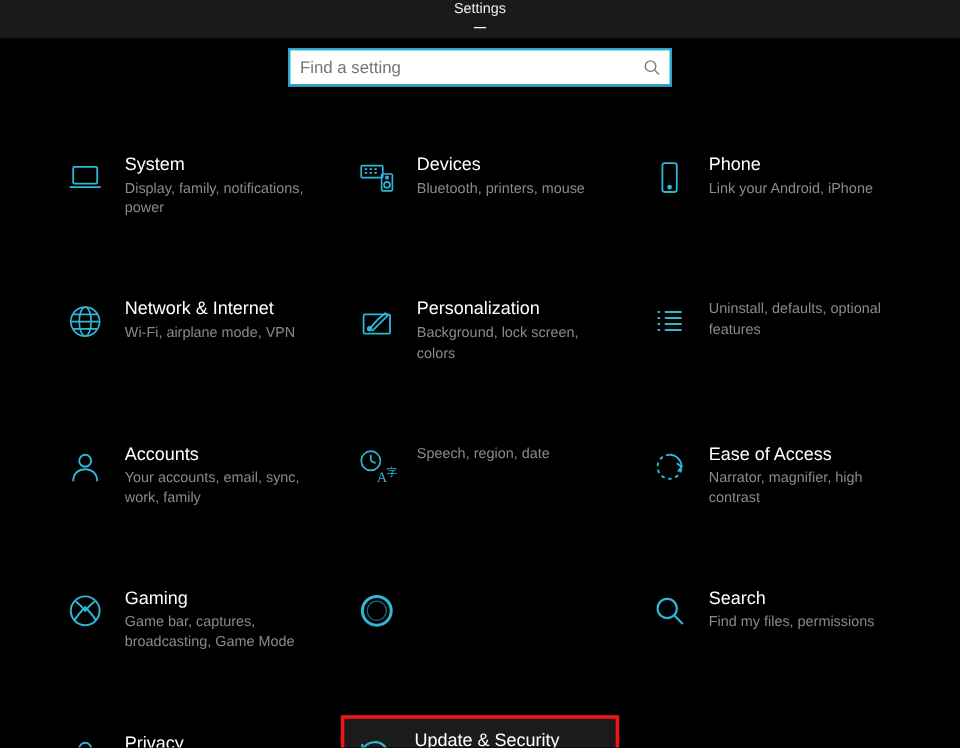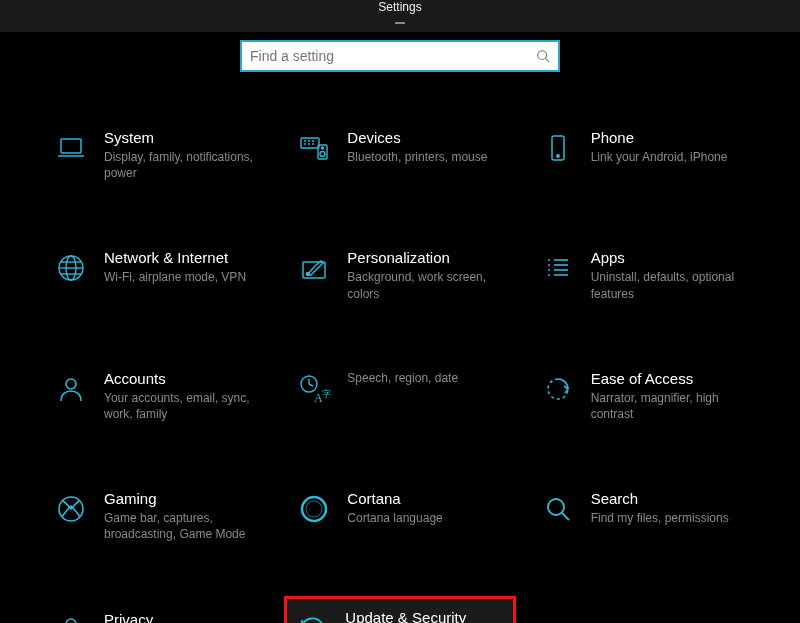--- a/index.html
+++ b/index.html
@@ -194,39 +194,38 @@
   <div class="tile">
     <div class="icon">
       <svg width="32" height="32" viewBox="0 0 32 32" fill="none" stroke="currentColor" stroke-width="1.5">
         <rect x="5" y="10" width="22" height="16" rx="1"></rect>
         <path d="M10 22 L17 14 L23 9 L25 11 L19 17 L12 24"></path>
         <circle cx="10" cy="22" r="1.5" fill="currentColor"></circle>
       </svg>
     </div>
     <div class="txt">
       <div class="title">Personalization</div>
-      <div class="desc">Background, work screen, colors</div>
+      <div class="desc">Background, lock screen, colors</div>
     </div>
   </div>
 
   <div class="tile">
     <div class="icon">
       <svg width="32" height="32" viewBox="0 0 32 32" fill="none" stroke="currentColor" stroke-width="1.6">
         <line x1="6" y1="8" x2="8" y2="8"></line>
           <line x1="12" y1="8" x2="26" y2="8"></line>
         <line x1="6" y1="13" x2="8" y2="13"></line>
           <line x1="12" y1="13" x2="26" y2="13"></line>
         <line x1="6" y1="18" x2="8" y2="18"></line>
           <line x1="12" y1="18" x2="26" y2="18"></line>
         <line x1="6" y1="23" x2="8" y2="23"></line>
           <line x1="12" y1="23" x2="26" y2="23"></line>
       </svg>
     </div>
     <div class="txt">
-      <div class="title">Apps</div>
       <div class="desc">Uninstall, defaults, optional features</div>
     </div>
   </div>
 
   <div class="tile">
     <div class="icon">
       <svg width="32" height="32" viewBox="0 0 32 32" fill="none" stroke="currentColor" stroke-width="1.6">
         <circle cx="16" cy="11" r="5"></circle>
           <path d="M6 28 C6 21 11 18 16 18 C21 18 26 21 26 28"></path>
       </svg>
@@ -280,24 +279,20 @@
     </div>
   </div>
 
   <div class="tile">
     <div class="icon">
       <svg width="32" height="32" viewBox="0 0 32 32" fill="none" stroke="currentColor">
         <circle cx="16" cy="16" r="12" stroke-width="2.5"></circle>
         <circle cx="16" cy="16" r="8" stroke-width="1" opacity="0.6"></circle>
       </svg>
     </div>
-    <div class="txt">
-      <div class="title">Cortana</div>
-      <div class="desc">Cortana language</div>
-    </div>
   </div>
 
   <div class="tile">
     <div class="icon">
       <svg width="32" height="32" viewBox="0 0 32 32" fill="none" stroke="currentColor" stroke-width="1.8">
         <circle cx="14" cy="14" r="8"></circle>
           <line x1="20" y1="20" x2="27" y2="27"></line>
       </svg>
     </div>
     <div class="txt">

